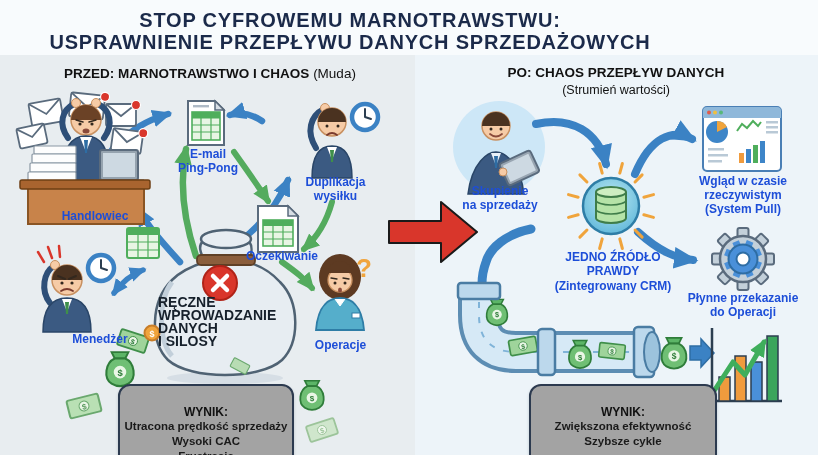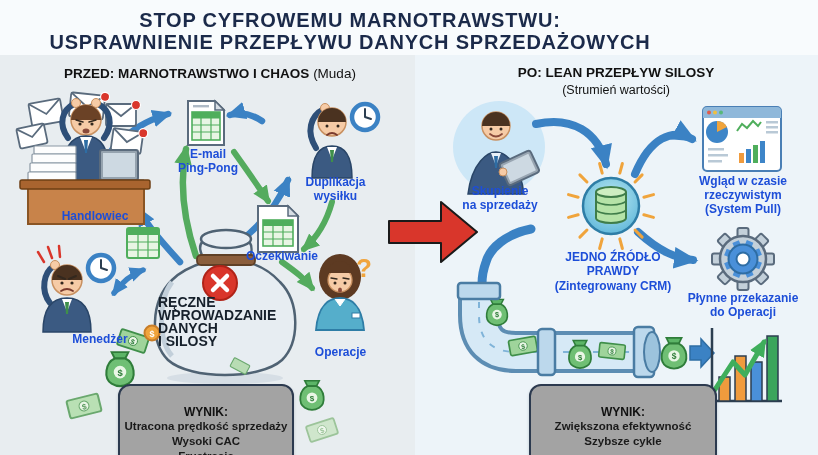--- a/index.html
+++ b/index.html
@@ -390,34 +390,34 @@
   </svg>
 
   <div class="title" style="top:9px;">STOP CYFROWEMU MARNOTRAWSTWU:</div>
   <div class="title" style="top:31px;">USPRAWNIENIE PRZEPŁYWU DANYCH SPRZEDAŻOWYCH</div>
 
   <div class="hdr" style="left:10px;top:66px;width:400px;">
     <b>PRZED: MARNOTRAWSTWO I CHAOS</b>
     <span class="note">(Muda)</span>
   </div>
   <div class="hdr" style="left:430px;top:65px;width:372px;">
-    <b>PO: LEAN PRZEPŁYW SILOSY</b>
+    <b>PO: CHAOS PRZEPŁYW DANYCH</b>
   </div>
   <div class="hdr" style="left:430px;top:83px;width:372px;font-size:12.5px;">
     <span class="note">(Strumień wartości)</span>
   </div>
 
   <div class="lbl" style="left:45px;top:210px;width:100px;">Handlowiec</div>
   <div class="lbl" style="left:158px;top:148px;width:100px;">E-mail
 Ping-Pong</div>
   <div class="lbl" style="left:283px;top:176px;width:105px;">Duplikacja
 wysiłku</div>
   <div class="lbl" style="left:232px;top:250px;width:100px;">Oczekiwanie</div>
   <div class="lbl" style="left:50px;top:333px;width:100px;">Menedżer</div>
-  <div class="lbl" style="left:293px;top:346px;width:95px;">Operacje</div>
+  <div class="lbl" style="left:293px;top:339px;width:95px;">Operacje</div>
   <div class="sacktxt" style="left:158px;top:296px;width:135px;">RĘCZNE
 WPROWADZANIE
 DANYCH
 I SILOSY</div>
 
   <div class="rbox" style="left:118px;top:384px;width:172px;height:61px;">
     <div class="bt">WYNIK:</div>
     <div class="bl">Utracona prędkość sprzedaży</div>
     <div class="bl">Wysoki CAC</div>
     <div class="bl">Frustracja</div>

